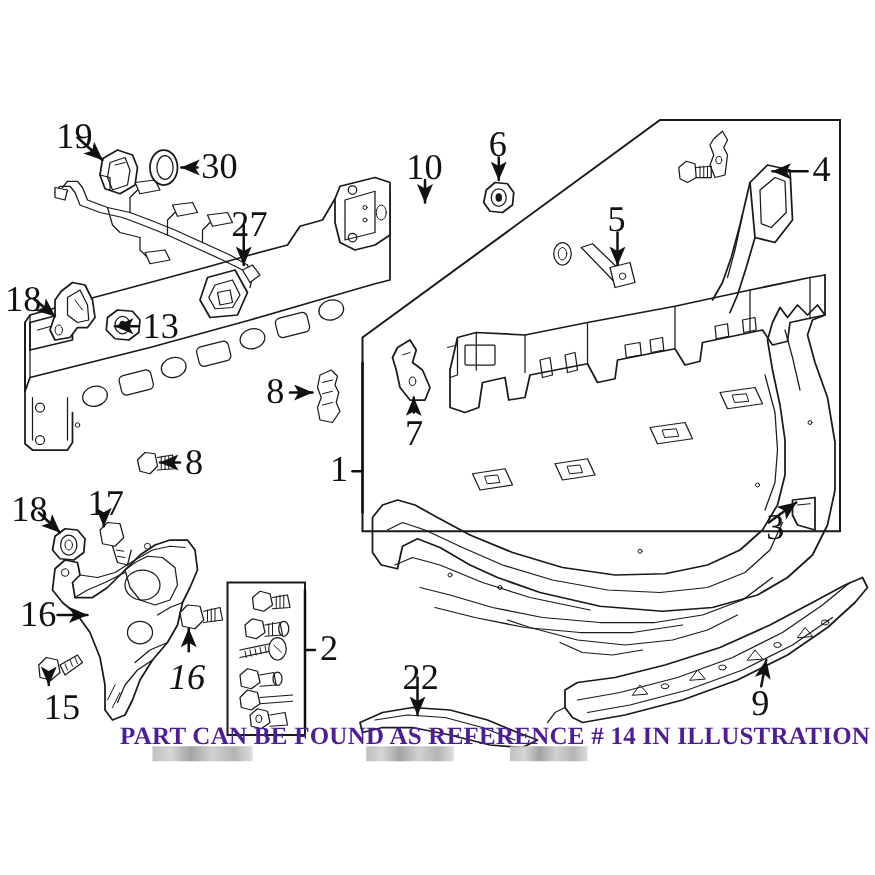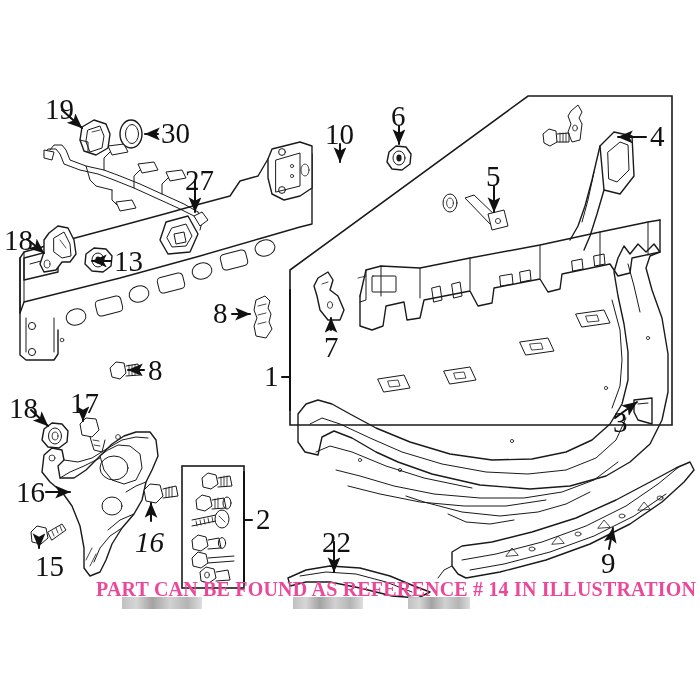--- a/index.html
+++ b/index.html
@@ -35,21 +35,21 @@
   }
   #watermark {
     position: absolute;
     left: 96px;
     top: 578px;
     width: 520px;
     text-align: center;
     font-family: "Liberation Serif", serif;
     font-size: 20px;
     font-weight: 700;
-    color: #ec4899;
+    color: #4c1d95;
     letter-spacing: 0.2px;
     white-space: nowrap;
     user-select: none;
   }
   .censor-bar {
     position: absolute;
     background: linear-gradient(90deg,#bdbdbd 0%,#d4d4d4 18%,#9e9e9e 38%,#cfcfcf 60%,#b0b0b0 82%,#dcdcdc 100%);
     opacity: 0.95;
   }
 </style>

